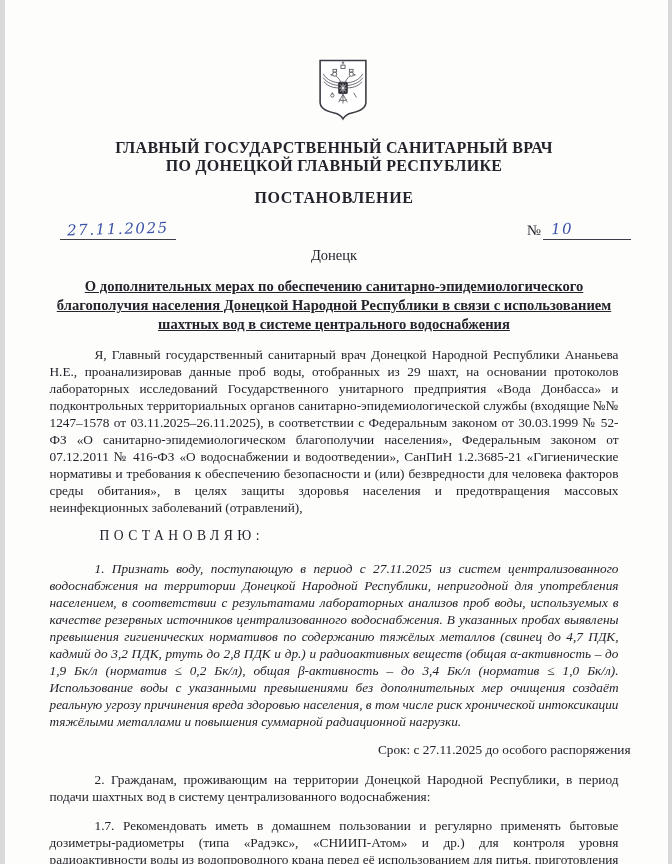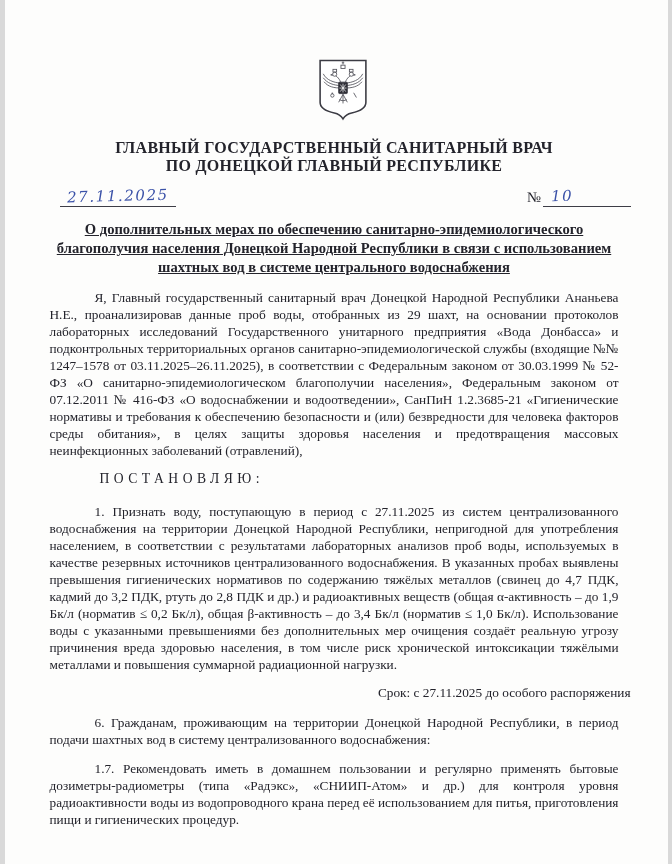--- a/index.html
+++ b/index.html
@@ -96,21 +96,21 @@
     text-align: justify;
     text-indent: 45px;
     margin: 12px;
   }
   .preamble { margin-top: 9px; }
   .resolve {
     font-size: 13.6px;
     margin: 7px 0 16px 62px;
     letter-spacing: 4.5px;
   }
-  .item-1 { margin-top: 11px; }
+  .item-1 { margin-top: 11px; font-style: italic; }
   .term-line {
     font-size: 13.3px;
     text-align: right;
     margin-top: 5px;
   }
   .item-2 { margin-top: 14px; }
   .item-2-1 { margin-top: 11px; }
   .emblem-svg { display: block; }
 </style>
 </head>
@@ -149,39 +149,41 @@
         <path d="M34.5,33.5 L41.5,42.5 M41.5,33.5 L34.5,42.5 M38,32.5 V43.5 M33.5,38 H42.5"></path>
       </g>
     </svg>
   </div>
 
   <div class="org-header">
     <div>ГЛАВНЫЙ ГОСУДАРСТВЕННЫЙ САНИТАРНЫЙ ВРАЧ</div>
     <div>ПО ДОНЕЦКОЙ ГЛАВНЫЙ РЕСПУБЛИКЕ</div>
   </div>
 
+  <div class="doc-type">ПОСТАНОВЛЕНИЕ</div>
 
   <div class="date-row">
     <div class="date-field">
       <span class="handwriting">27.11.2025</span>
     </div>
     <div class="num-field">
       <span class="num-sign">№</span>
       <span class="num-underline"><span class="handwriting">10</span></span>
     </div>
   </div>
 
+  <div class="city">Донецк</div>
 
   <div class="doc-title">О дополнительных мерах по обеспечению санитарно-эпидемиологического благополучия населения Донецкой Народной Республики в связи с использованием шахтных вод в системе центрального водоснабжения</div>
 
   <p class="body-text preamble">Я, Главный государственный санитарный врач Донецкой Народной Республики Ананьева Н.Е., проанализировав данные проб воды, отобранных из 29 шахт, на основании протоколов лабораторных исследований Государственного унитарного предприятия «Вода Донбасса» и подконтрольных территориальных органов санитарно-эпидемиологической службы (входящие №№ 1247–1578 от 03.11.2025–26.11.2025), в соответствии с Федеральным законом от 30.03.1999 № 52-ФЗ «О санитарно-эпидемиологическом благополучии населения», Федеральным законом от 07.12.2011 № 416-ФЗ «О водоснабжении и водоотведении», СанПиН 1.2.3685-21 «Гигиенические нормативы и требования к обеспечению безопасности и (или) безвредности для человека факторов среды обитания», в целях защиты здоровья населения и предотвращения массовых неинфекционных заболеваний (отравлений),</p>
 
   <p class="resolve">ПОСТАНОВЛЯЮ:</p>
 
   <p class="body-text item-1">1. Признать воду, поступающую в период с 27.11.2025 из систем централизованного водоснабжения на территории Донецкой Народной Республики, непригодной для употребления населением, в соответствии с результатами лабораторных анализов проб воды, используемых в качестве резервных источников централизованного водоснабжения. В указанных пробах выявлены превышения гигиенических нормативов по содержанию тяжёлых металлов (свинец до 4,7 ПДК, кадмий до 3,2 ПДК, ртуть до 2,8 ПДК и др.) и радиоактивных веществ (общая α-активность – до 1,9 Бк/л (норматив ≤ 0,2 Бк/л), общая β-активность – до 3,4 Бк/л (норматив ≤ 1,0 Бк/л). Использование воды с указанными превышениями без дополнительных мер очищения создаёт реальную угрозу причинения вреда здоровью населения, в том числе риск хронической интоксикации тяжёлыми металлами и повышения суммарной радиационной нагрузки.</p>
 
   <p class="term-line">Срок: с 27.11.2025 до особого распоряжения</p>
 
-  <p class="body-text item-2">6. Гражданам, проживающим на территории Донецкой Народной Республики, в период подачи шахтных вод в систему централизованного водоснабжения:</p>
+  <p class="body-text item-2">2. Гражданам, проживающим на территории Донецкой Народной Республики, в период подачи шахтных вод в систему централизованного водоснабжения:</p>
 
   <p class="body-text item-2-1">1.7. Рекомендовать иметь в домашнем пользовании и регулярно применять бытовые дозиметры-радиометры (типа «Радэкс», «СНИИП-Атом» и др.) для контроля уровня радиоактивности воды из водопроводного крана перед её использованием для питья, приготовления пищи и гигиенических процедур.</p>
 
 </div>
 
 </body></html>

